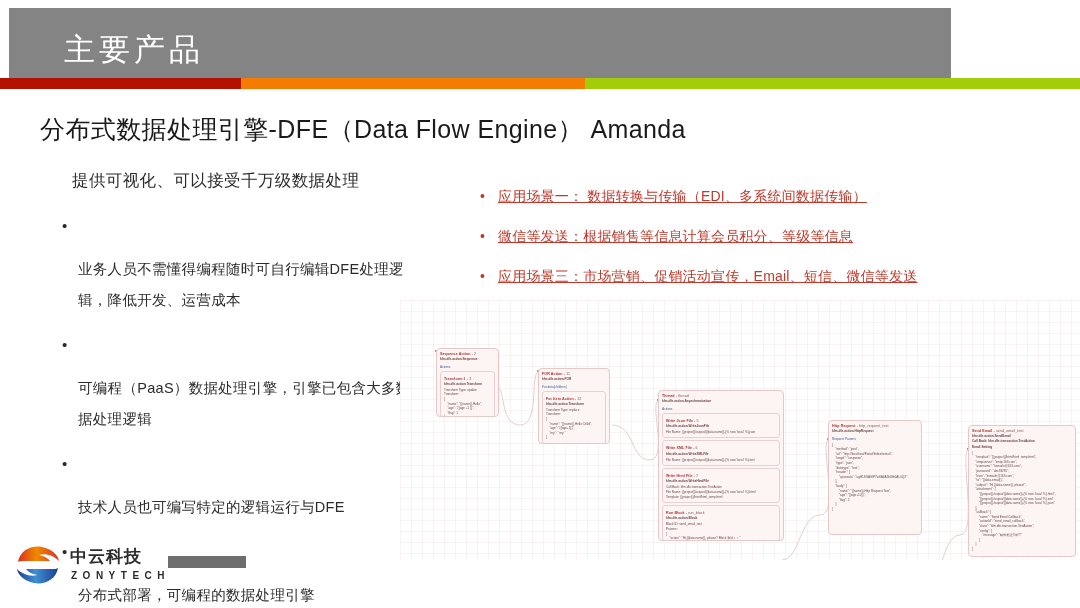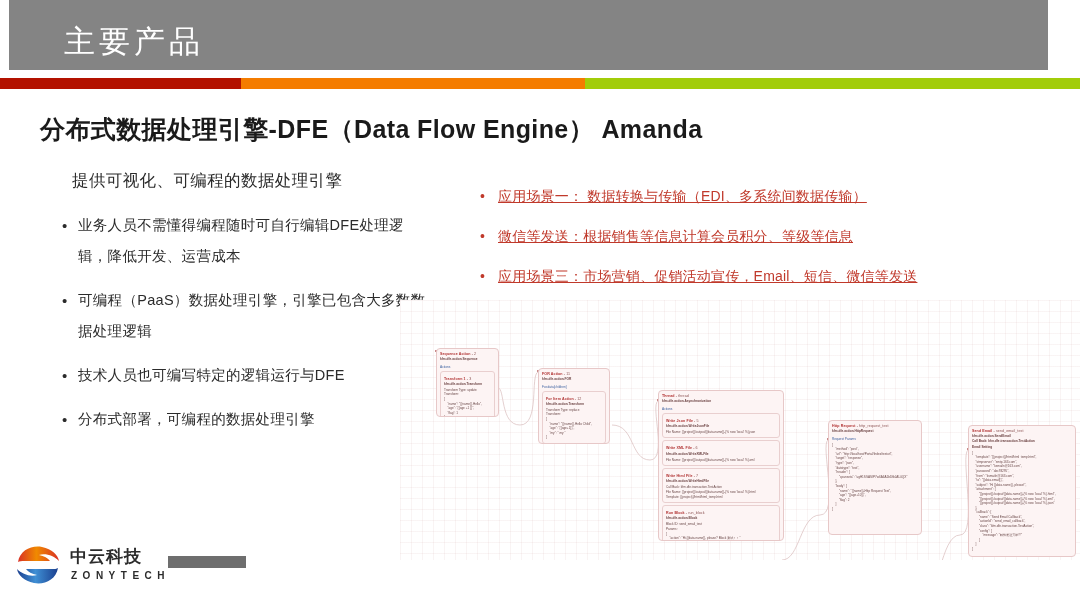--- a/index.html
+++ b/index.html
@@ -6,53 +6,53 @@
   body{
     width:1080px;height:608px;
     background:#ffffff;
     font-family:"Liberation Sans","DejaVu Sans",sans-serif;
     overflow:hidden;position:relative;
   }
   .slide{position:absolute;inset:0;background:#fff;}
 
   
   .hdr-band{
-    position:absolute;left:9px;top:0;width:1039px;height:70px;
+    position:absolute;left:9px;top:8px;width:942px;height:70px;
     background:#848484;
   }
   .hdr-title{
     position:absolute;left:55px;top:20px;
     font-size:31px;color:#ffffff;letter-spacing:4px;
     font-weight:400;line-height:44px;white-space:nowrap;
   }
   .accent{position:absolute;top:78px;height:11px;}
   .accent.a1{left:0px;width:241px;background:#b31200;}
   .accent.a2{left:241px;width:344px;background:#f47c00;}
   .accent.a3{left:585px;width:495px;background:#a2cd09;}
 
   
   .main-title{
     position:absolute;left:40px;top:112px;
     font-size:25px;color:#1a1a1a;white-space:nowrap;
-    letter-spacing:.4px;line-height:34px;font-weight:bold;
+    letter-spacing:.4px;line-height:34px;
   }
 
   
   .lead{
     position:absolute;left:72px;top:170px;
     font-size:16.5px;color:#2b2b2b;letter-spacing:.4px;white-space:nowrap;
   }
   .l-list{position:absolute;left:62px;top:210px;width:370px;}
   .l-item{display:flex;align-items:flex-start;margin-bottom:13px;}
   .l-dot{
     width:16px;flex:0 0 16px;color:#2b2b2b;font-size:15px;line-height:31px;
     text-align:left;
   }
   .l-txt{
-    flex:1;font-size:14.5px;color:#2b2b2b;line-height:31px;letter-spacing:.3px;
+    flex:1;font-size:14.5px;color:#2b2b2b;line-height:31px;letter-spacing:.3px;margin-top:44px;
   }
 
   
   .r-list{position:absolute;left:480px;top:186px;width:590px;}
   .r-item{display:flex;align-items:flex-start;margin-bottom:20px;}
   .r-dot{
     width:18px;flex:0 0 18px;color:#c0392b;font-size:14px;line-height:20px;
   }
   .r-txt{
     flex:1;font-size:14px;color:#c0392b;line-height:20px;letter-spacing:.2px;
@@ -127,21 +127,21 @@
 
   <div class="hdr-band">
     <div class="hdr-title">主要产品</div>
   </div>
   <div class="accent a1"></div>
   <div class="accent a2"></div>
   <div class="accent a3"></div>
 
   <div class="main-title">分布式数据处理引擎-DFE（Data Flow Engine） Amanda</div>
 
-  <div class="lead">提供可视化、可编程的数据处理引擎</div>
+  <div class="lead">提供可视化、可以接受千万级数据处理</div>
 
   <div class="l-list">
     <div class="l-item">
       <span class="l-dot">•</span>
       <span class="l-txt">业务人员不需懂得编程随时可自行编辑DFE处理逻辑，降低开发、运营成本</span>
     </div>
     <div class="l-item">
       <span class="l-dot">•</span>
       <span class="l-txt">可编程（PaaS）数据处理引擎，引擎已包含大多数数据处理逻辑</span>
     </div>

